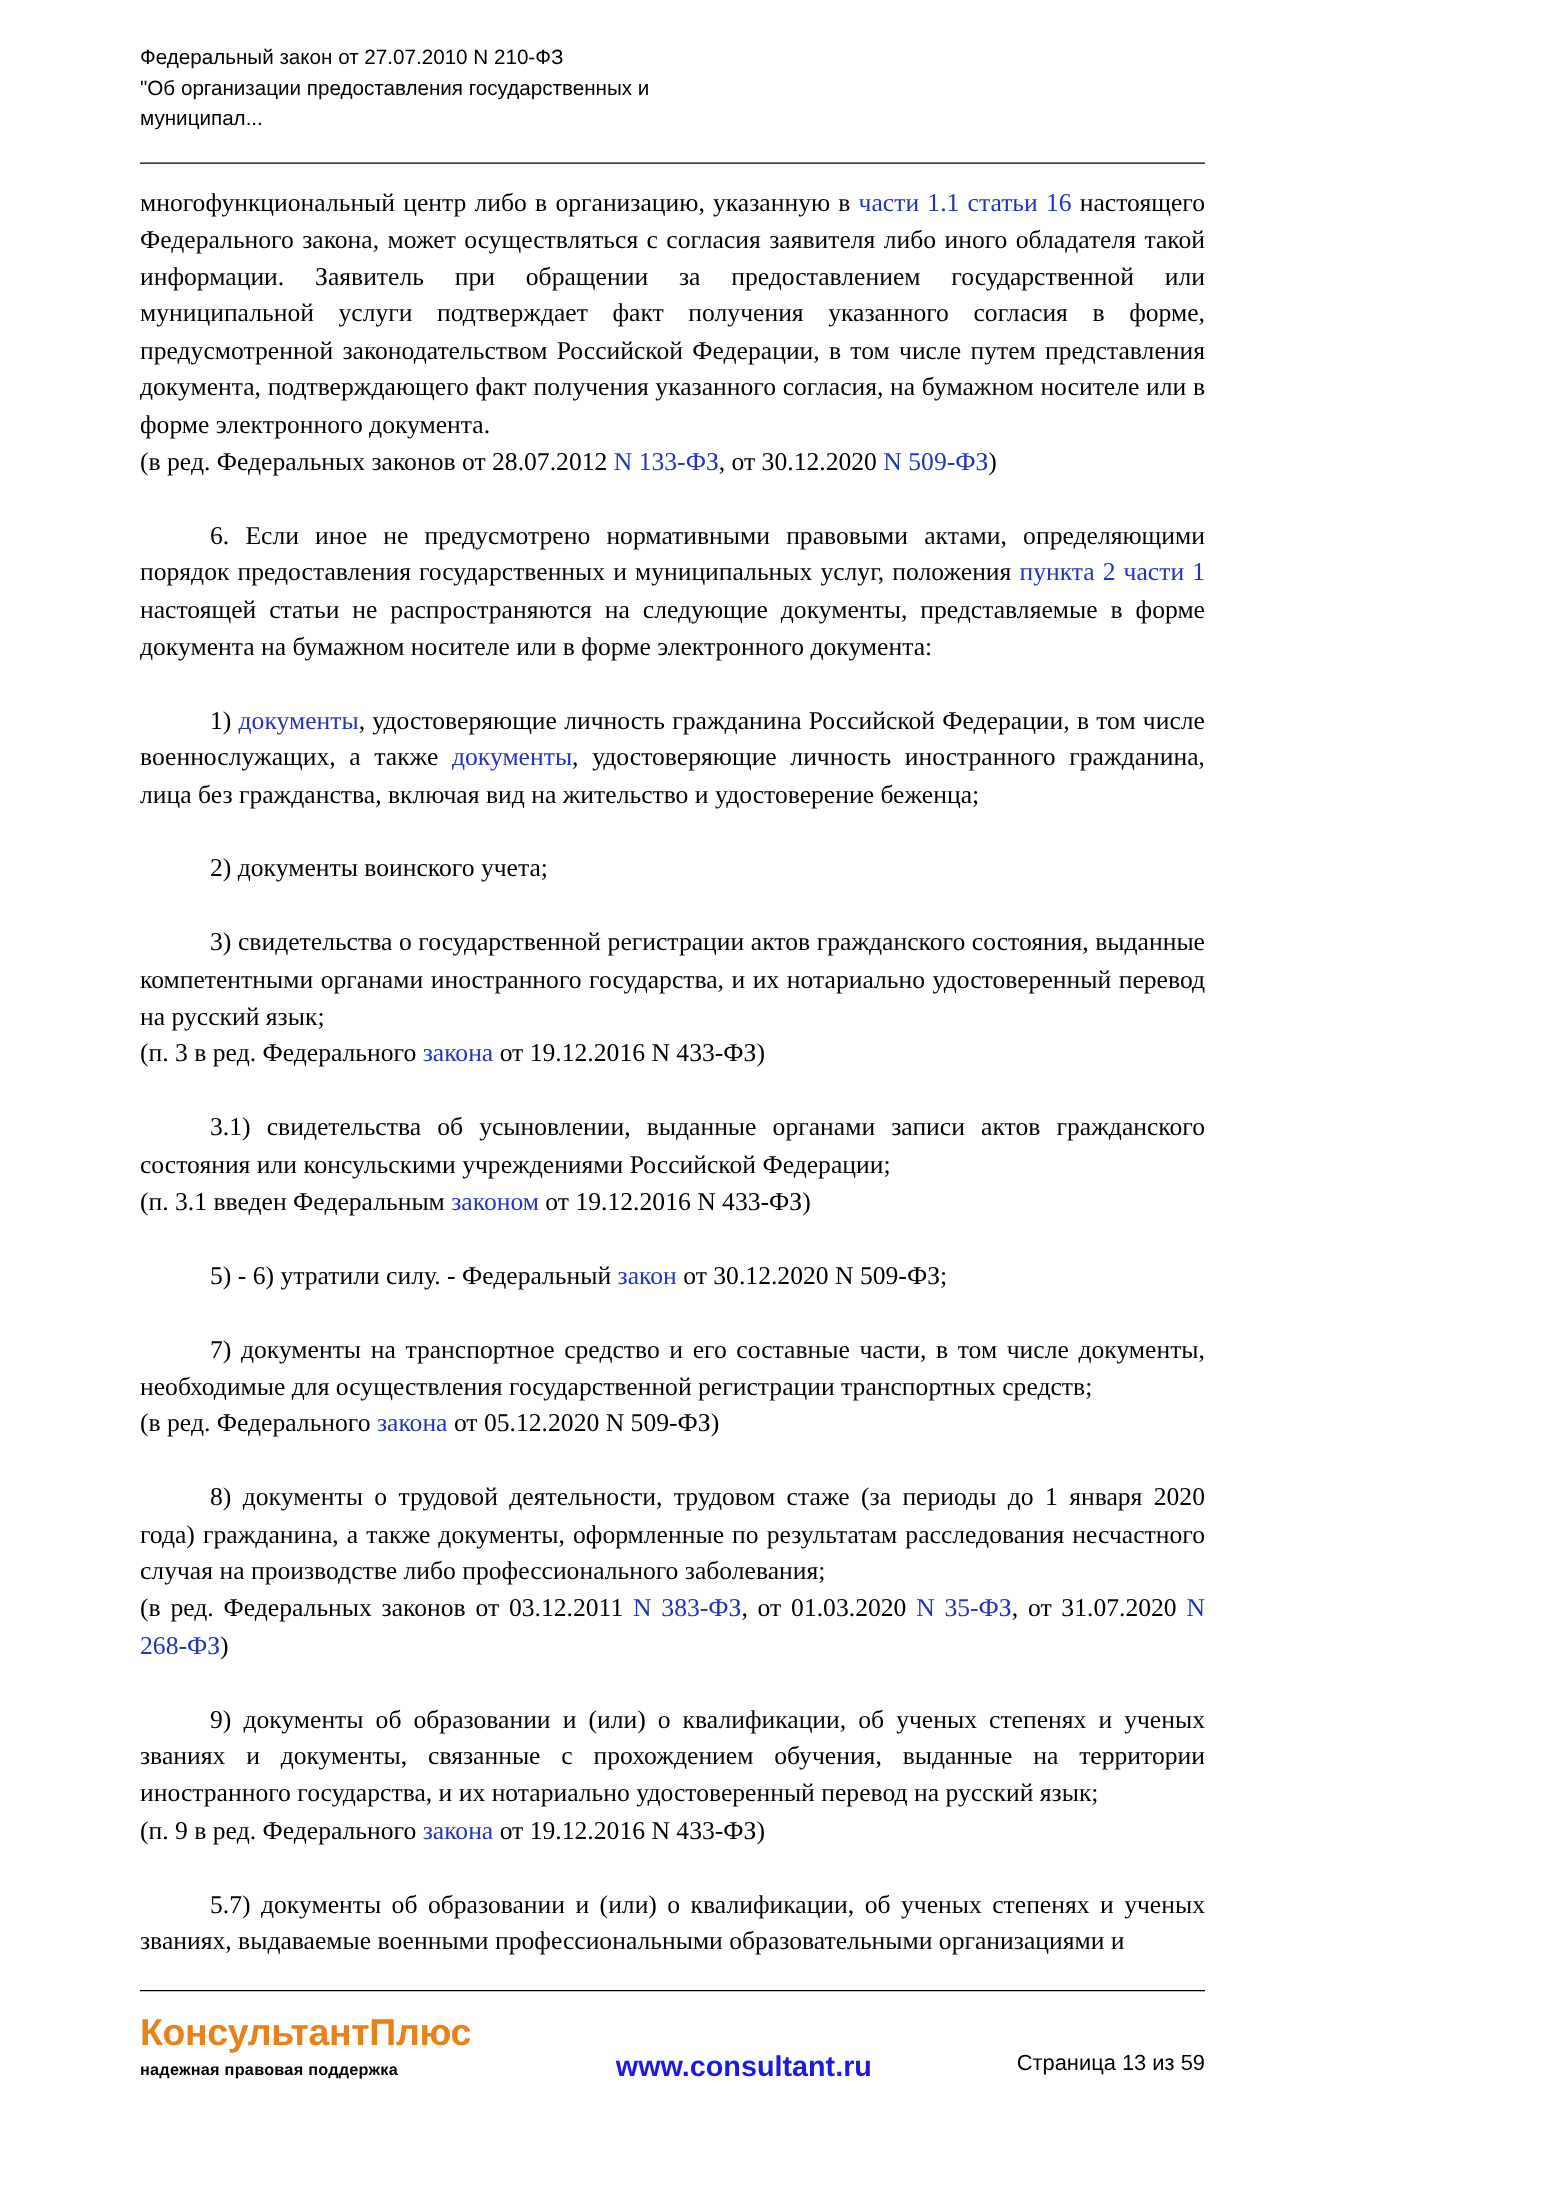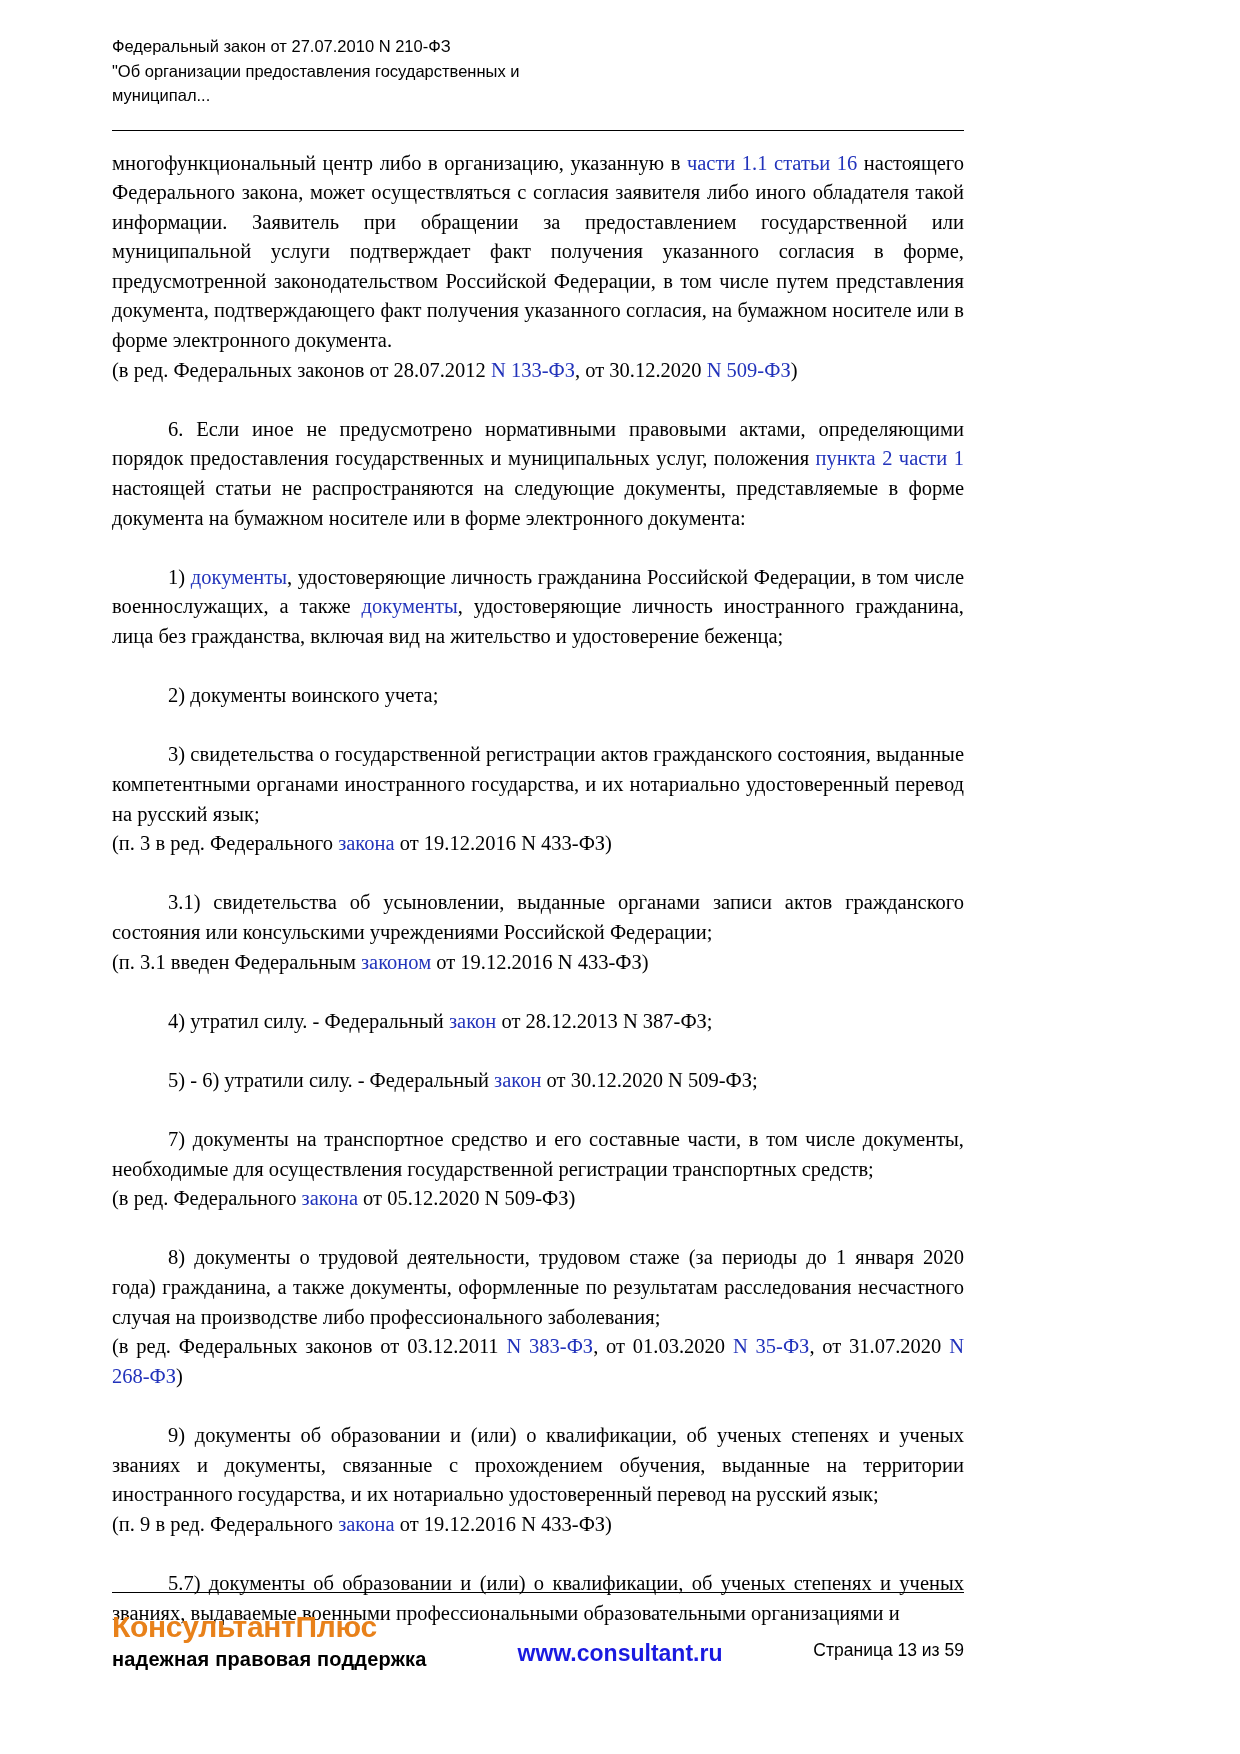--- a/index.html
+++ b/index.html
@@ -112,21 +112,21 @@
     line-height: 1;
   }
   .logo-main {
     font-size: 30px;
     font-weight: bold;
     color: #E8811A;
     letter-spacing: -0.3px;
     white-space: nowrap;
   }
   .logo-sub {
-    font-size: 20px;
+    font-size: 13px;
     font-weight: bold;
     color: #000000;
     margin-top: 7px;
     letter-spacing: 0.2px;
     white-space: nowrap;
   }
   .footer-site {
     font-family: "Liberation Sans", "DejaVu Sans", sans-serif;
     font-size: 23px;
     font-weight: bold;
@@ -169,21 +169,20 @@
     <p class="para indent spaced"><span>2) документы воинского учета;</span></p>
 
     <p class="para indent spaced"><span>3) свидетельства о государственной регистрации актов гражданского состояния, выданные компетентными органами иностранного государства, и их нотариально удостоверенный перевод на русский язык;</span></p>
 
     <p class="para"><span>(п. 3 в ред. Федерального </span><a class="lnk" href="#">закона</a><span> от 19.12.2016 N 433-ФЗ)</span></p>
 
     <p class="para indent spaced"><span>3.1) свидетельства об усыновлении, выданные органами записи актов гражданского состояния или консульскими учреждениями Российской Федерации;</span></p>
 
     <p class="para"><span>(п. 3.1 введен Федеральным </span><a class="lnk" href="#">законом</a><span> от 19.12.2016 N 433-ФЗ)</span></p>
 
-    <p class="para indent spaced"><span>4) утратил силу. - Федеральный </span><a class="lnk" href="#">закон</a><span> от 28.12.2013 N 387-ФЗ;</span></p>
 
     <p class="para indent spaced"><span>5) - 6) утратили силу. - Федеральный </span><a class="lnk" href="#">закон</a><span> от 30.12.2020 N 509-ФЗ;</span></p>
 
     <p class="para indent spaced"><span>7) документы на транспортное средство и его составные части, в том числе документы, необходимые для осуществления государственной регистрации транспортных средств;</span></p>
 
     <p class="para"><span>(в ред. Федерального </span><a class="lnk" href="#">закона</a><span> от 05.12.2020 N 509-ФЗ)</span></p>
 
     <p class="para indent spaced"><span>8) документы о трудовой деятельности, трудовом стаже (за периоды до 1 января 2020 года) гражданина, а также документы, оформленные по результатам расследования несчастного случая на производстве либо профессионального заболевания;</span></p>
 
     <p class="para"><span>(в ред. Федеральных законов от 03.12.2011 </span><a class="lnk" href="#">N 383-ФЗ</a><span>, от 01.03.2020 </span><a class="lnk" href="#">N 35-ФЗ</a><span>, от 31.07.2020 </span><a class="lnk" href="#">N 268-ФЗ</a><span>)</span></p>

